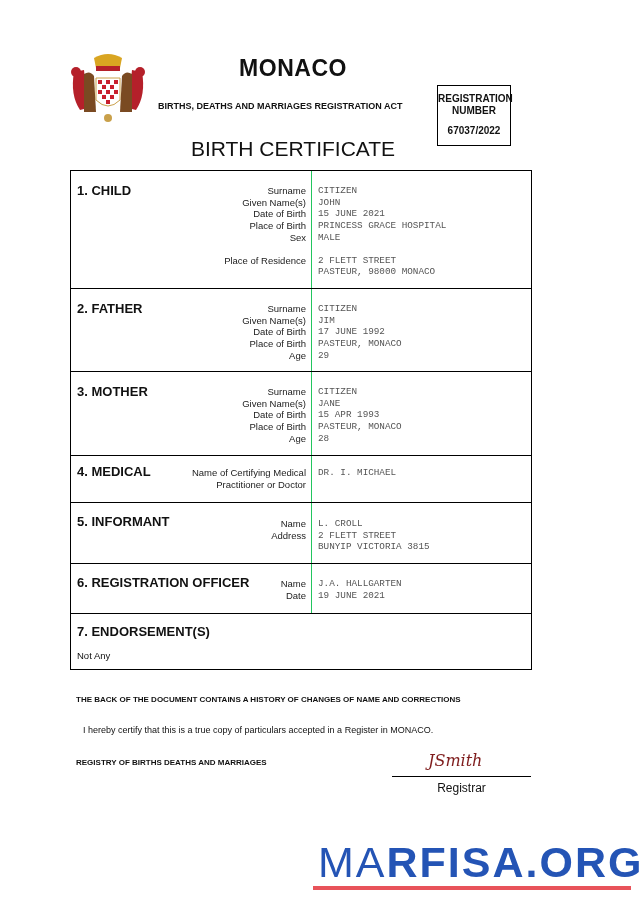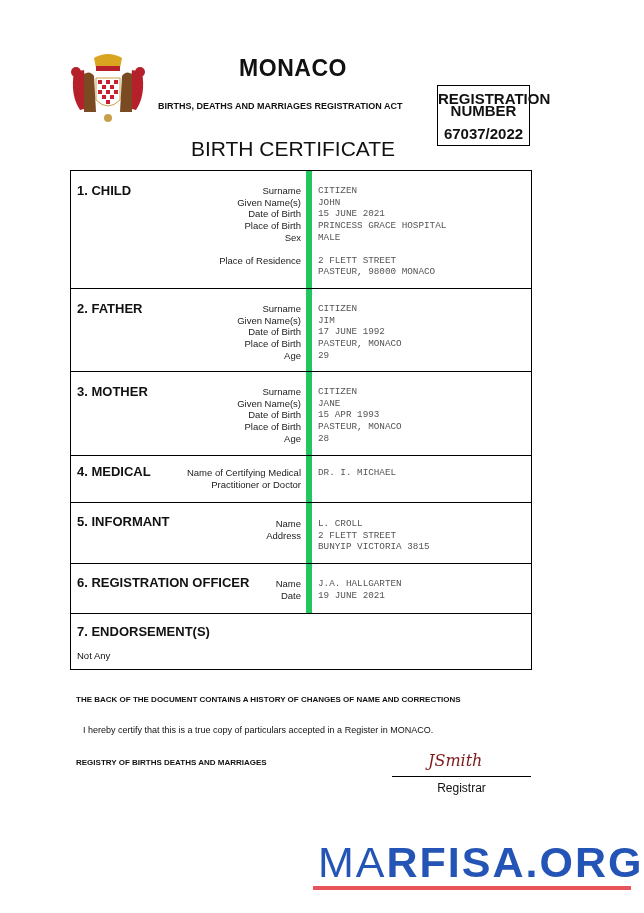--- a/index.html
+++ b/index.html
@@ -3,30 +3,30 @@
 <meta charset="utf-8">
 <style>
   html, body { margin: 0; padding: 0; background: #ffffff; }
   body { width: 644px; height: 913px; position: relative; overflow: hidden;
          font-family: "Liberation Sans", sans-serif; color: #111; }
   .abs { position: absolute; }
   .crest { left: 66px; top: 50px; width: 84px; height: 80px; }
   .country { left: 160px; width: 266px; top: 55px; text-align: center;
              font-weight: bold; font-size: 23px; letter-spacing: 0.5px; }
   .act { left: 158px; top: 101px; font-weight: bold; font-size: 9px; }
-  .regbox { left: 437px; top: 85px; width: 93px; height: 61px; border: 1px solid #000;
-            box-sizing: border-box; text-align: center; font-weight: bold; font-size: 15px; }
+  .regbox { left: 437px; top: 85px; width: 74px; height: 61px; border: 1px solid #000;
+            box-sizing: border-box; text-align: center; font-weight: bold; font-size: 10px; }
   .regbox .l1 { margin-top: 7px; line-height: 12px; }
   .regbox .num { margin-top: 8px; }
   .title { left: 150px; width: 286px; top: 137px; text-align: center;
            font-weight: normal; font-size: 21px; }
   .table { left: 70px; top: 170px; width: 462px; border: 1px solid #000; box-sizing: border-box; }
   .row { display: flex; border-bottom: 1px solid #000; box-sizing: border-box; }
   .row:last-child { border-bottom: none; }
-  .left { width: 241px; border-right: 6px solid #22c55e; box-sizing: border-box; display: flex;
+  .left { width: 241px; border-right: 1px solid #22c55e; box-sizing: border-box; display: flex;
           position: relative; text-decoration: underline; }
   .sec { position: absolute; left: 6px; top: 12px; font-weight: bold; font-size: 13px; white-space: nowrap; }
   .labels { position: absolute; right: 5px; top: 14px; text-align: right; font-size: 9.5px; line-height: 11.7px; color: #222; }
   .vals { padding: 14px 0 0 6px; font-family: "Liberation Mono", monospace; font-size: 9.3px;
           line-height: 11.7px; color: #555; }
   .gap { height: 11px; }
   .endorse { padding: 10px 6px 0 6px; height: 55px; box-sizing: border-box; }
   .endorse .sec2 { font-weight: bold; font-size: 13px; }
   .endorse .na { font-size: 9.5px; margin-top: 11px; }
   .note { left: 76px; top: 695px; font-weight: bold; font-size: 8px; }

